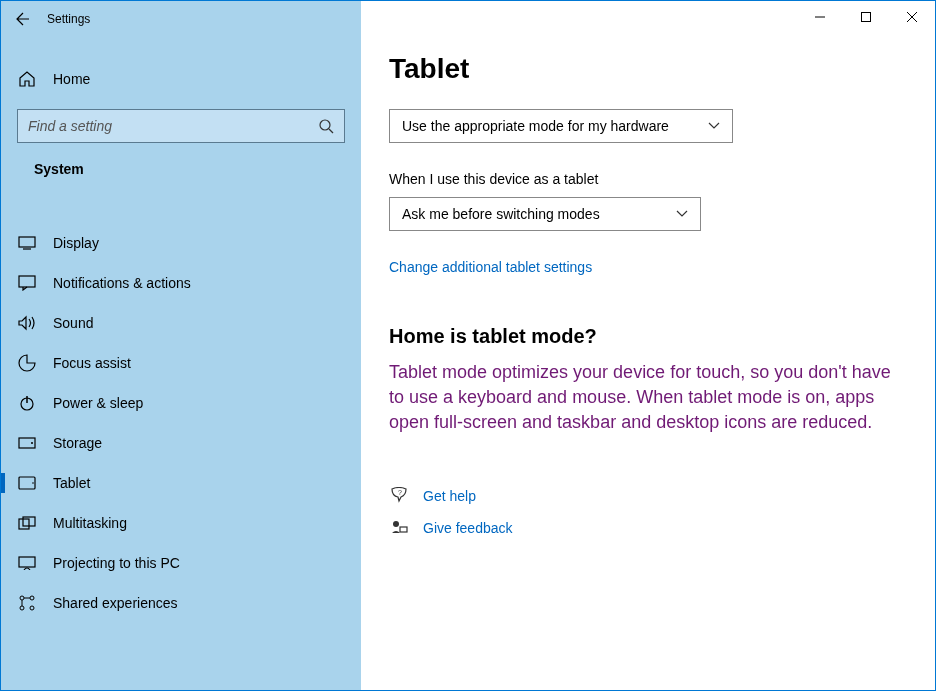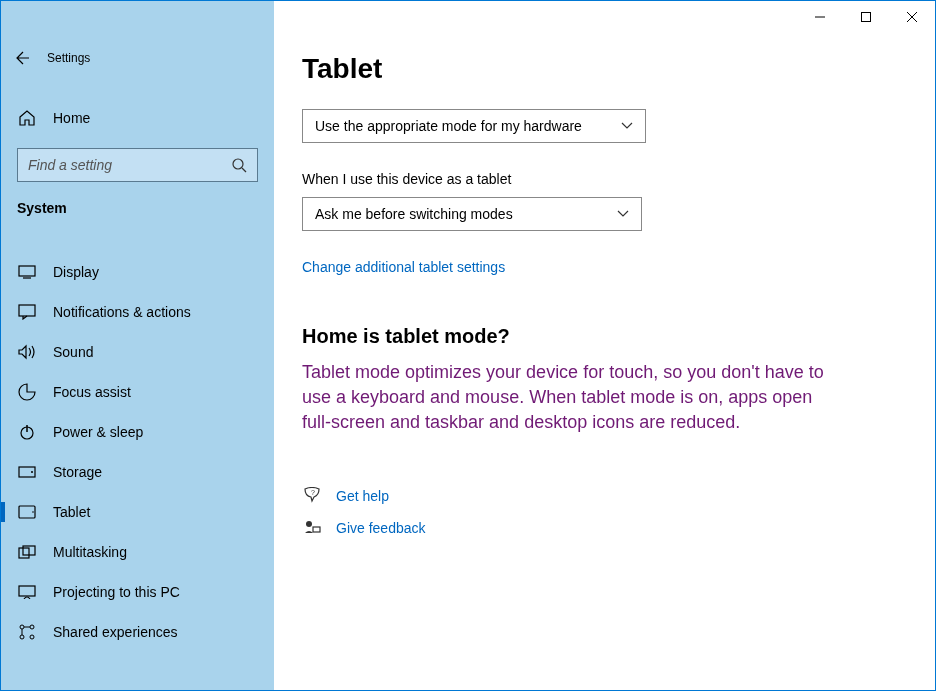--- a/index.html
+++ b/index.html
@@ -11,26 +11,25 @@
     width: 936px;
     height: 691px;
     overflow: hidden;
     border: 1px solid #0078d4;
   }
   .window {
     display: flex;
     height: 100%;
   }
   .sidebar {
-    width: 273px;
+    width: 360px;
     background: #a9d3ec;
     display: flex;
     flex-direction: column;
     position: relative;
-    justify-content: center;
   }
   .titlebar {
     height: 36px;
     display: flex;
     align-items: center;
     padding: 0 4px;
   }
   .back-btn {
     width: 36px;
     height: 36px;
@@ -103,22 +102,22 @@
     outline: none;
     font-style: italic;
   }
   .search-box input::placeholder {
     color: #555;
     font-style: italic;
   }
   .section-header {
     font-weight: 600;
     font-size: 14px;
-    padding: 0 16px;
-    margin-bottom: 36px;
+    padding: 0 33px;
+    margin-bottom: 46px;
   }
   .content {
     flex: 1;
     background: #fff;
     position: relative;
     padding: 0;
     overflow: auto;
   }
   .window-controls {
     position: absolute;
@@ -153,21 +152,21 @@
     height: 34px;
     display: flex;
     align-items: center;
     justify-content: space-between;
     padding: 0 12px;
     cursor: pointer;
     margin-bottom: 28px;
   }
   .dropdown .dd-val { font-size: 14px; }
   .dropdown.narrow { width: 344px; }
-  .dropdown.wide { width: 340px; }
+  .dropdown.wide { width: 312px; }
   .link {
     color: #0067c0;
     font-size: 14px;
     cursor: pointer;
     display: inline-block;
   }
   .link-block { margin-bottom: 50px; }
   h2 {
     font-size: 20px;
     font-weight: 600;

